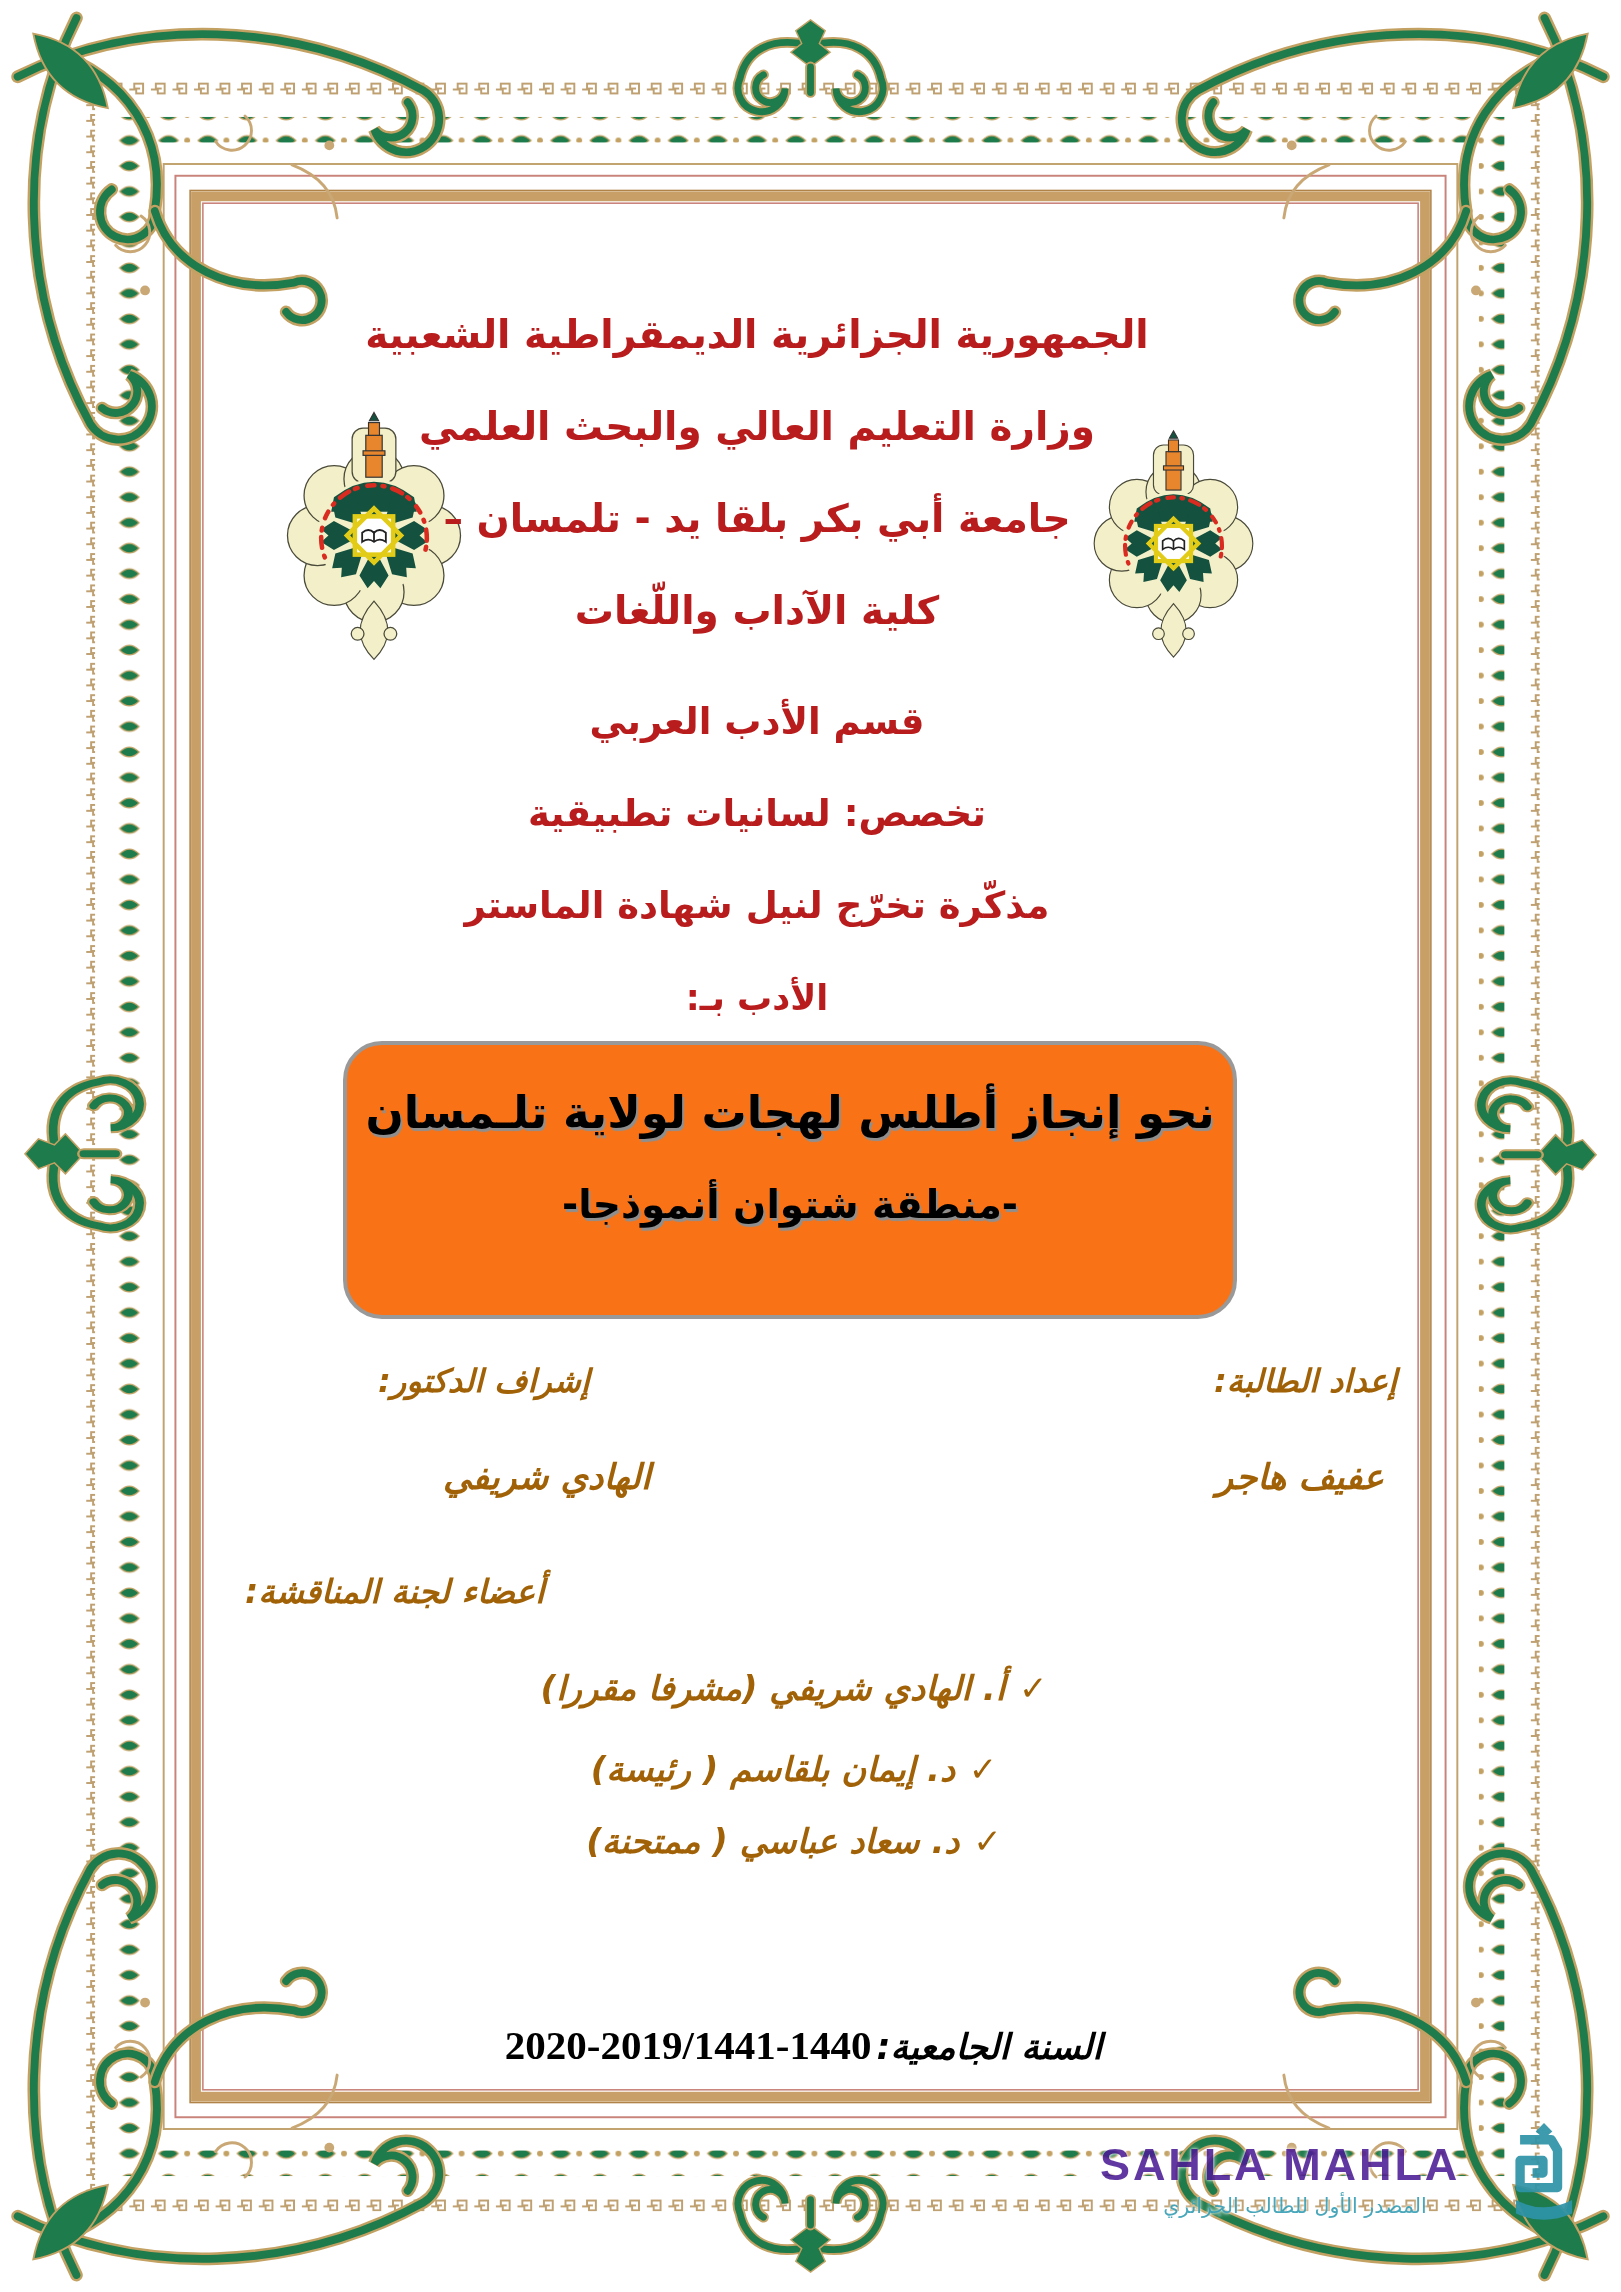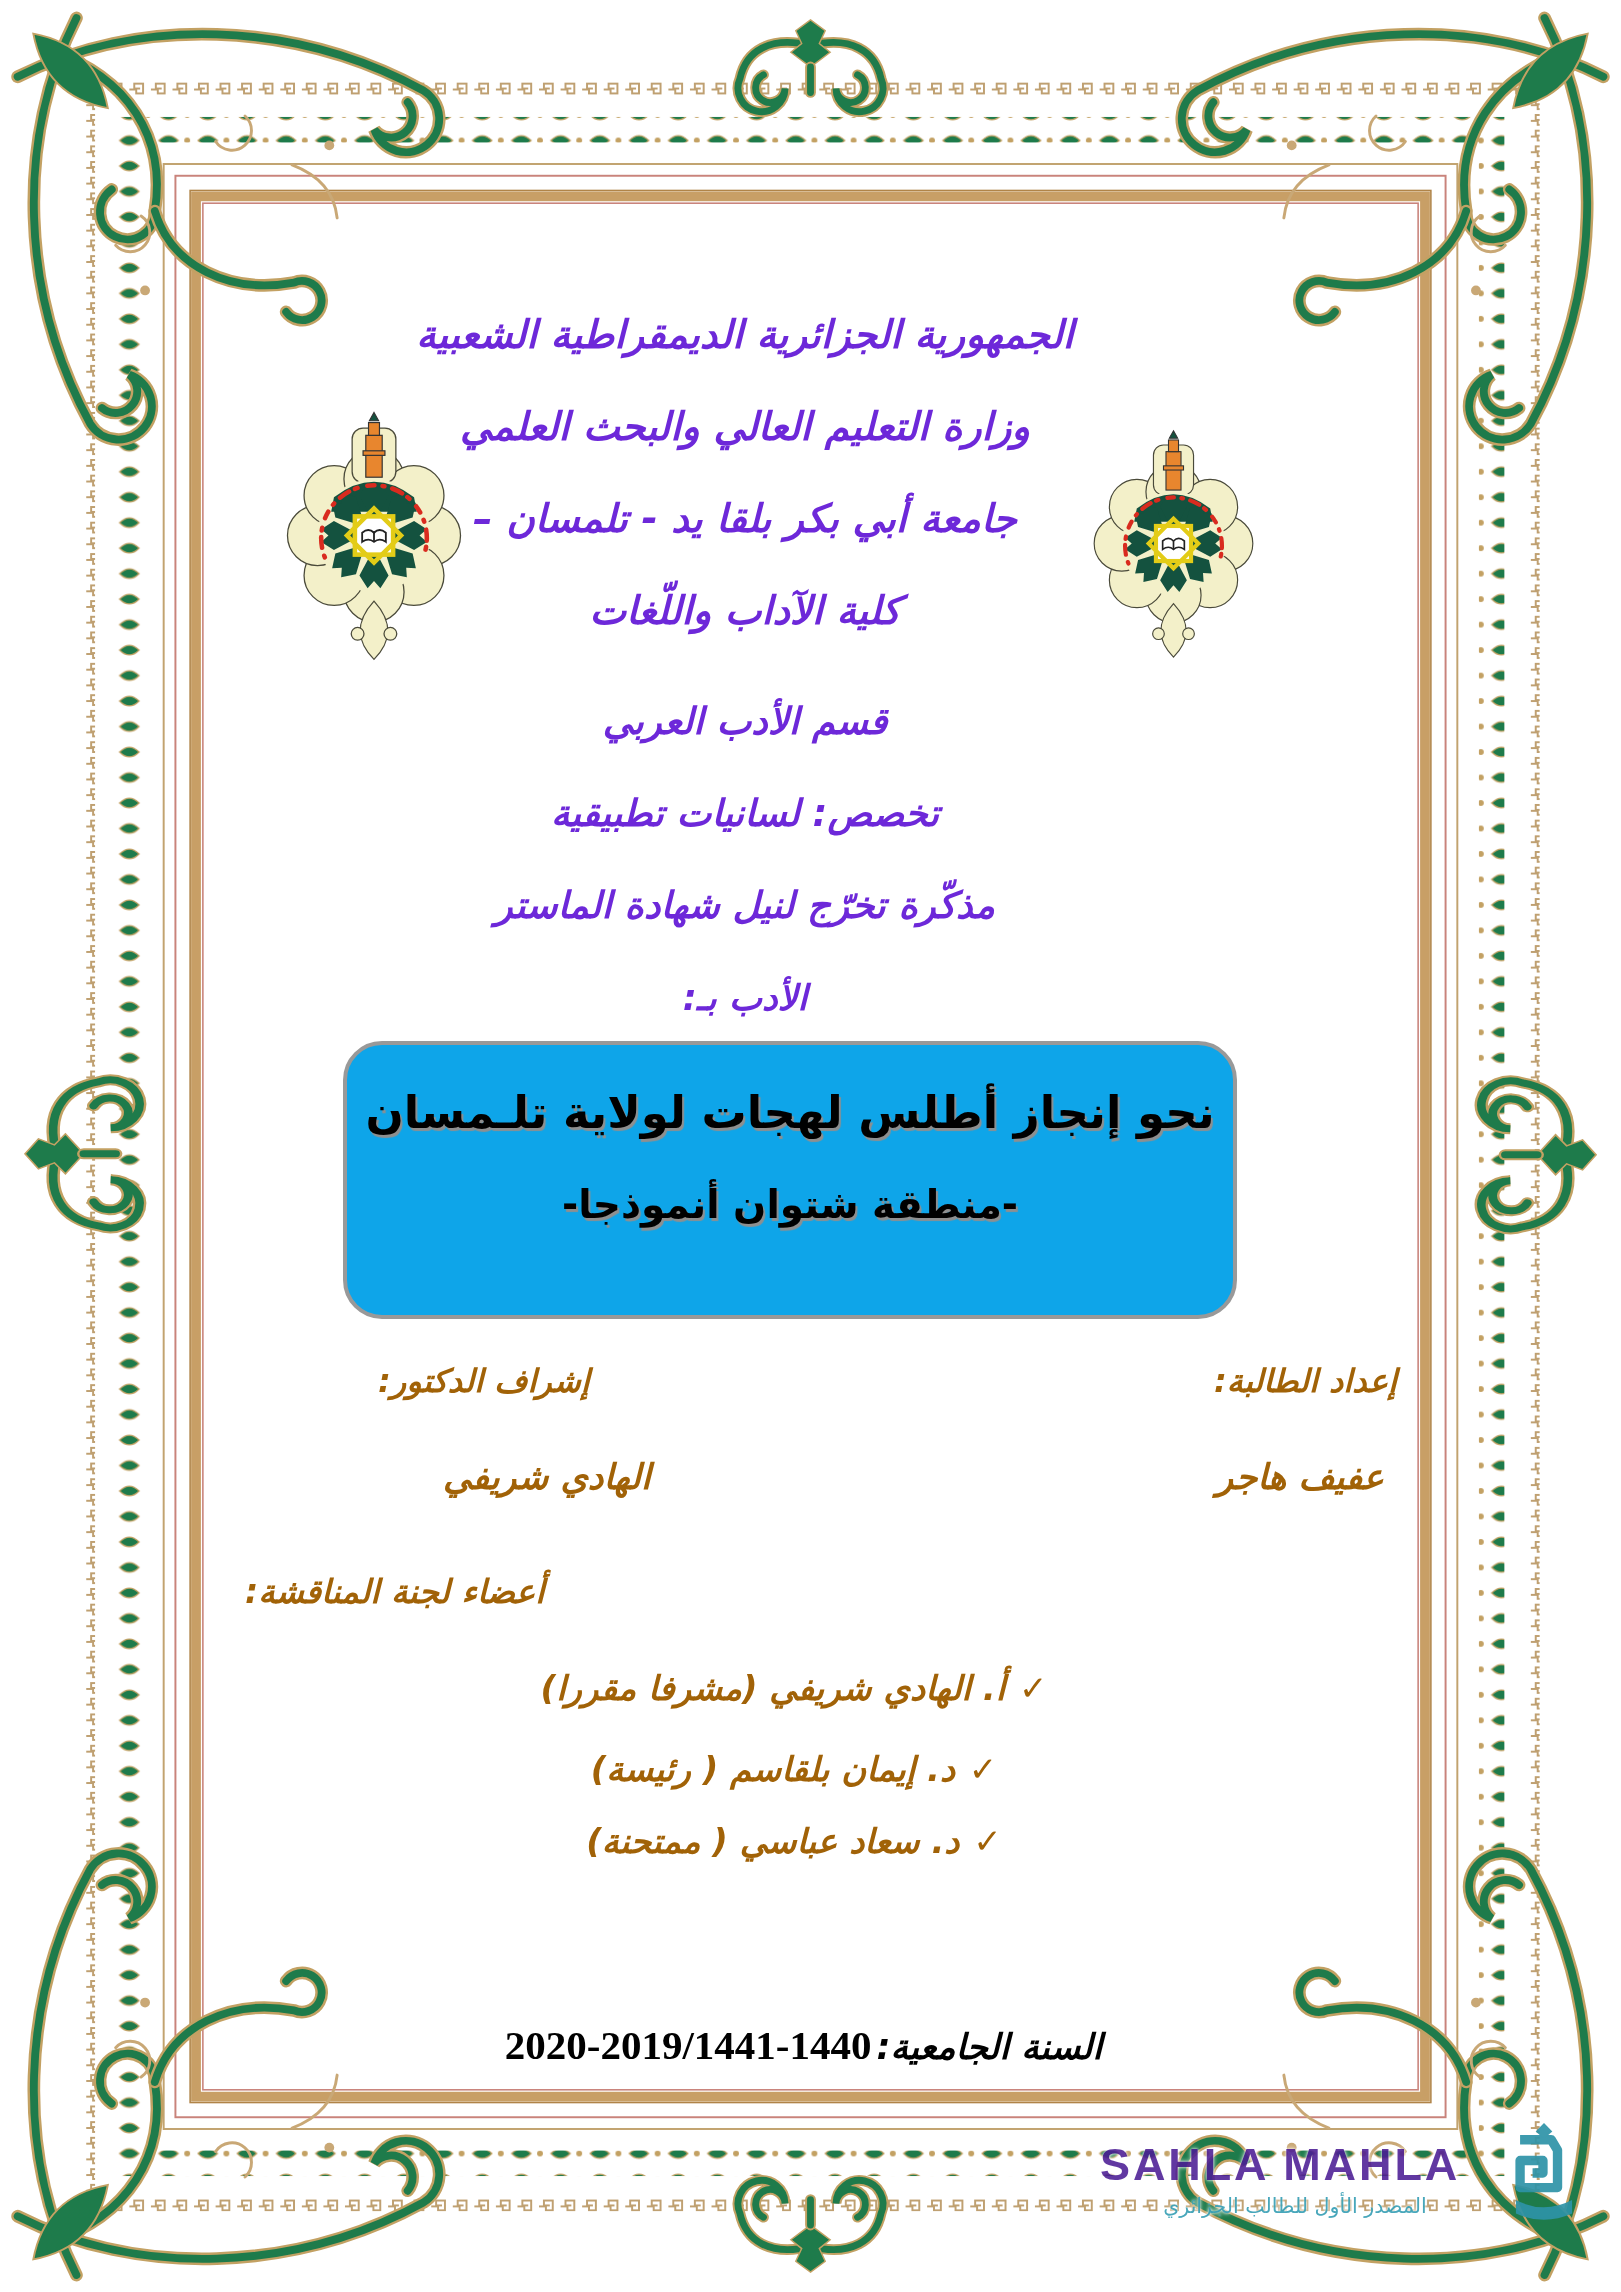--- a/index.html
+++ b/index.html
@@ -11,28 +11,28 @@
   }
   
   #border-svg{position:absolute;left:0;top:0;width:1621px;height:2293px;}
   .gold{fill:none;stroke:#C3A163;stroke-width:13;stroke-linecap:round;}
   .grn {fill:none;stroke:#1E7B4B;stroke-width:8;stroke-linecap:round;}
   .gold2{fill:none;stroke:#C3A163;stroke-width:11;stroke-linecap:round;}
   .grn2 {fill:none;stroke:#1E7B4B;stroke-width:7;stroke-linecap:round;}
   .tan {fill:none;stroke:#C9A876;stroke-width:3;stroke-linecap:round;}
   
   .hline{
-    position:absolute;left:201px;width:1088px;text-align:center;
-    font-weight:bold;color:#6d28d9;white-space:nowrap;font-style:italic;
+    position:absolute;left:213px;width:1088px;text-align:center;
+    font-weight:bold;color:#b91c1c;white-space:nowrap;
   }
   .f40{font-size:39px;} .f38{font-size:37px;} .f36{font-size:35px;}
   .emblem{position:absolute;}
   #title-box{
     position:absolute;left:343px;top:1041px;width:894px;height:278px;
-    background:#0ea5e9;border:4.9px solid #999999;border-radius:39px;
+    background:#f97316;border:4.9px solid #999999;border-radius:39px;
     box-sizing:border-box;text-align:center;
   }
   .title-line{
     font-weight:bold;color:#000;white-space:nowrap;
     text-shadow:2px 2.9px 1px #8f8f8f;
   }
   #title-line-1{font-size:45px;margin-top:41px;}
   #title-line-2{font-size:39px;margin-top:43px;}
   .callig{font-style:italic;font-weight:bold;color:#a16207;white-space:nowrap;}
   .prep-label{position:absolute;font-size:32px;}

